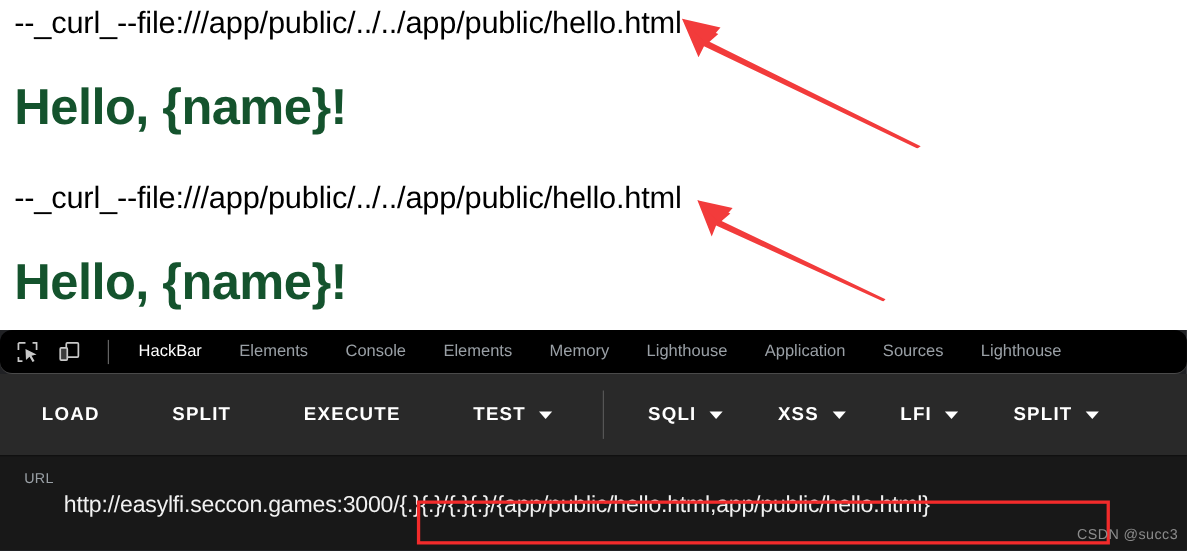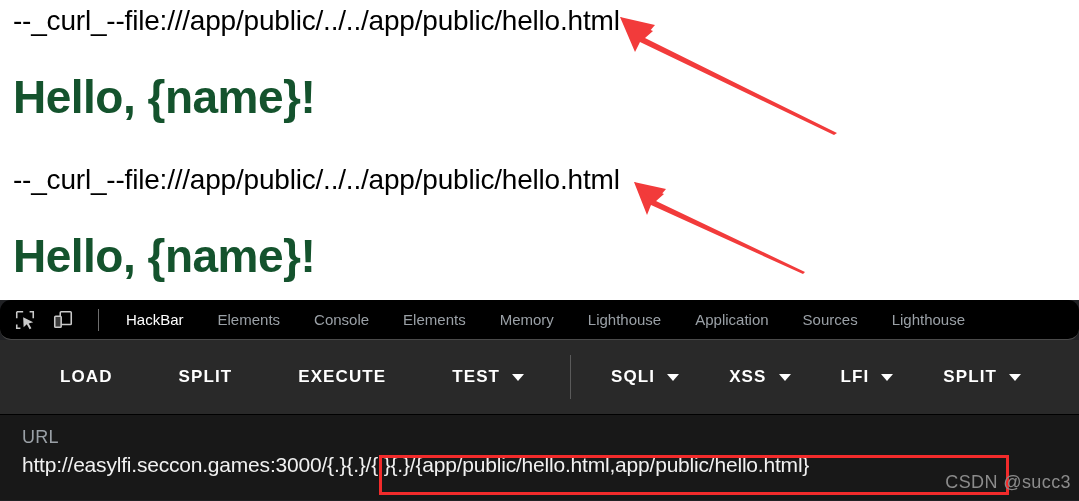--- a/index.html
+++ b/index.html
@@ -75,46 +75,46 @@
     white-space:nowrap;
   }
   .hb-btn .caret {
     width:0; height:0;
     border-left:6px solid transparent;
     border-right:6px solid transparent;
     border-top:7px solid #ffffff;
     display:block;
   }
   .hb-group { display:flex; align-items:center; }
-  .hb-group.g1 { padding-left:60px; gap:66px; }
+  .hb-group.g1 { padding-left:38px; gap:66px; }
   .hb-group.g2 { padding-left:40px; gap:50px;justify-content:center; }
   .hb-divider { width:1px; height:44px; background:#5a5a5a; margin-left:46px; }
 
   
   .hb-url-area { position:relative; height:85px; background:#181818; padding:12px 0 0 22px; }
   .hb-url-label {
-    font-size:18px; color:#9aa0a6;
+    font-size:13px; color:#9aa0a6;
     font-family:"Liberation Sans", sans-serif;
     letter-spacing:0.3px;
   }
   .hb-url-value {
     margin-top:5px;
     font-size:21px; color:#f1f1f1;
     font-family:"Liberation Sans", sans-serif;
-    white-space:pre; letter-spacing:-0.2px;
+    white-space:pre; letter-spacing:-0.2px;margin-left:36px;
   }
   .redbox {
     position:absolute; left:379px; top:155px;
     width:630px; height:40px;
     border:3px solid #f22b2b;
     pointer-events:none;
   }
   .watermark {
     position:absolute; right:8px; bottom:8px;
-    font-size:18px; color:#8b8b8b;
+    font-size:13px; color:#8b8b8b;
     font-family:"Liberation Sans", sans-serif;
     letter-spacing:0.4px;
   }
 </style>
 </head>
 <body>
 
 <div id="screen">
 
   <div class="page-area">

